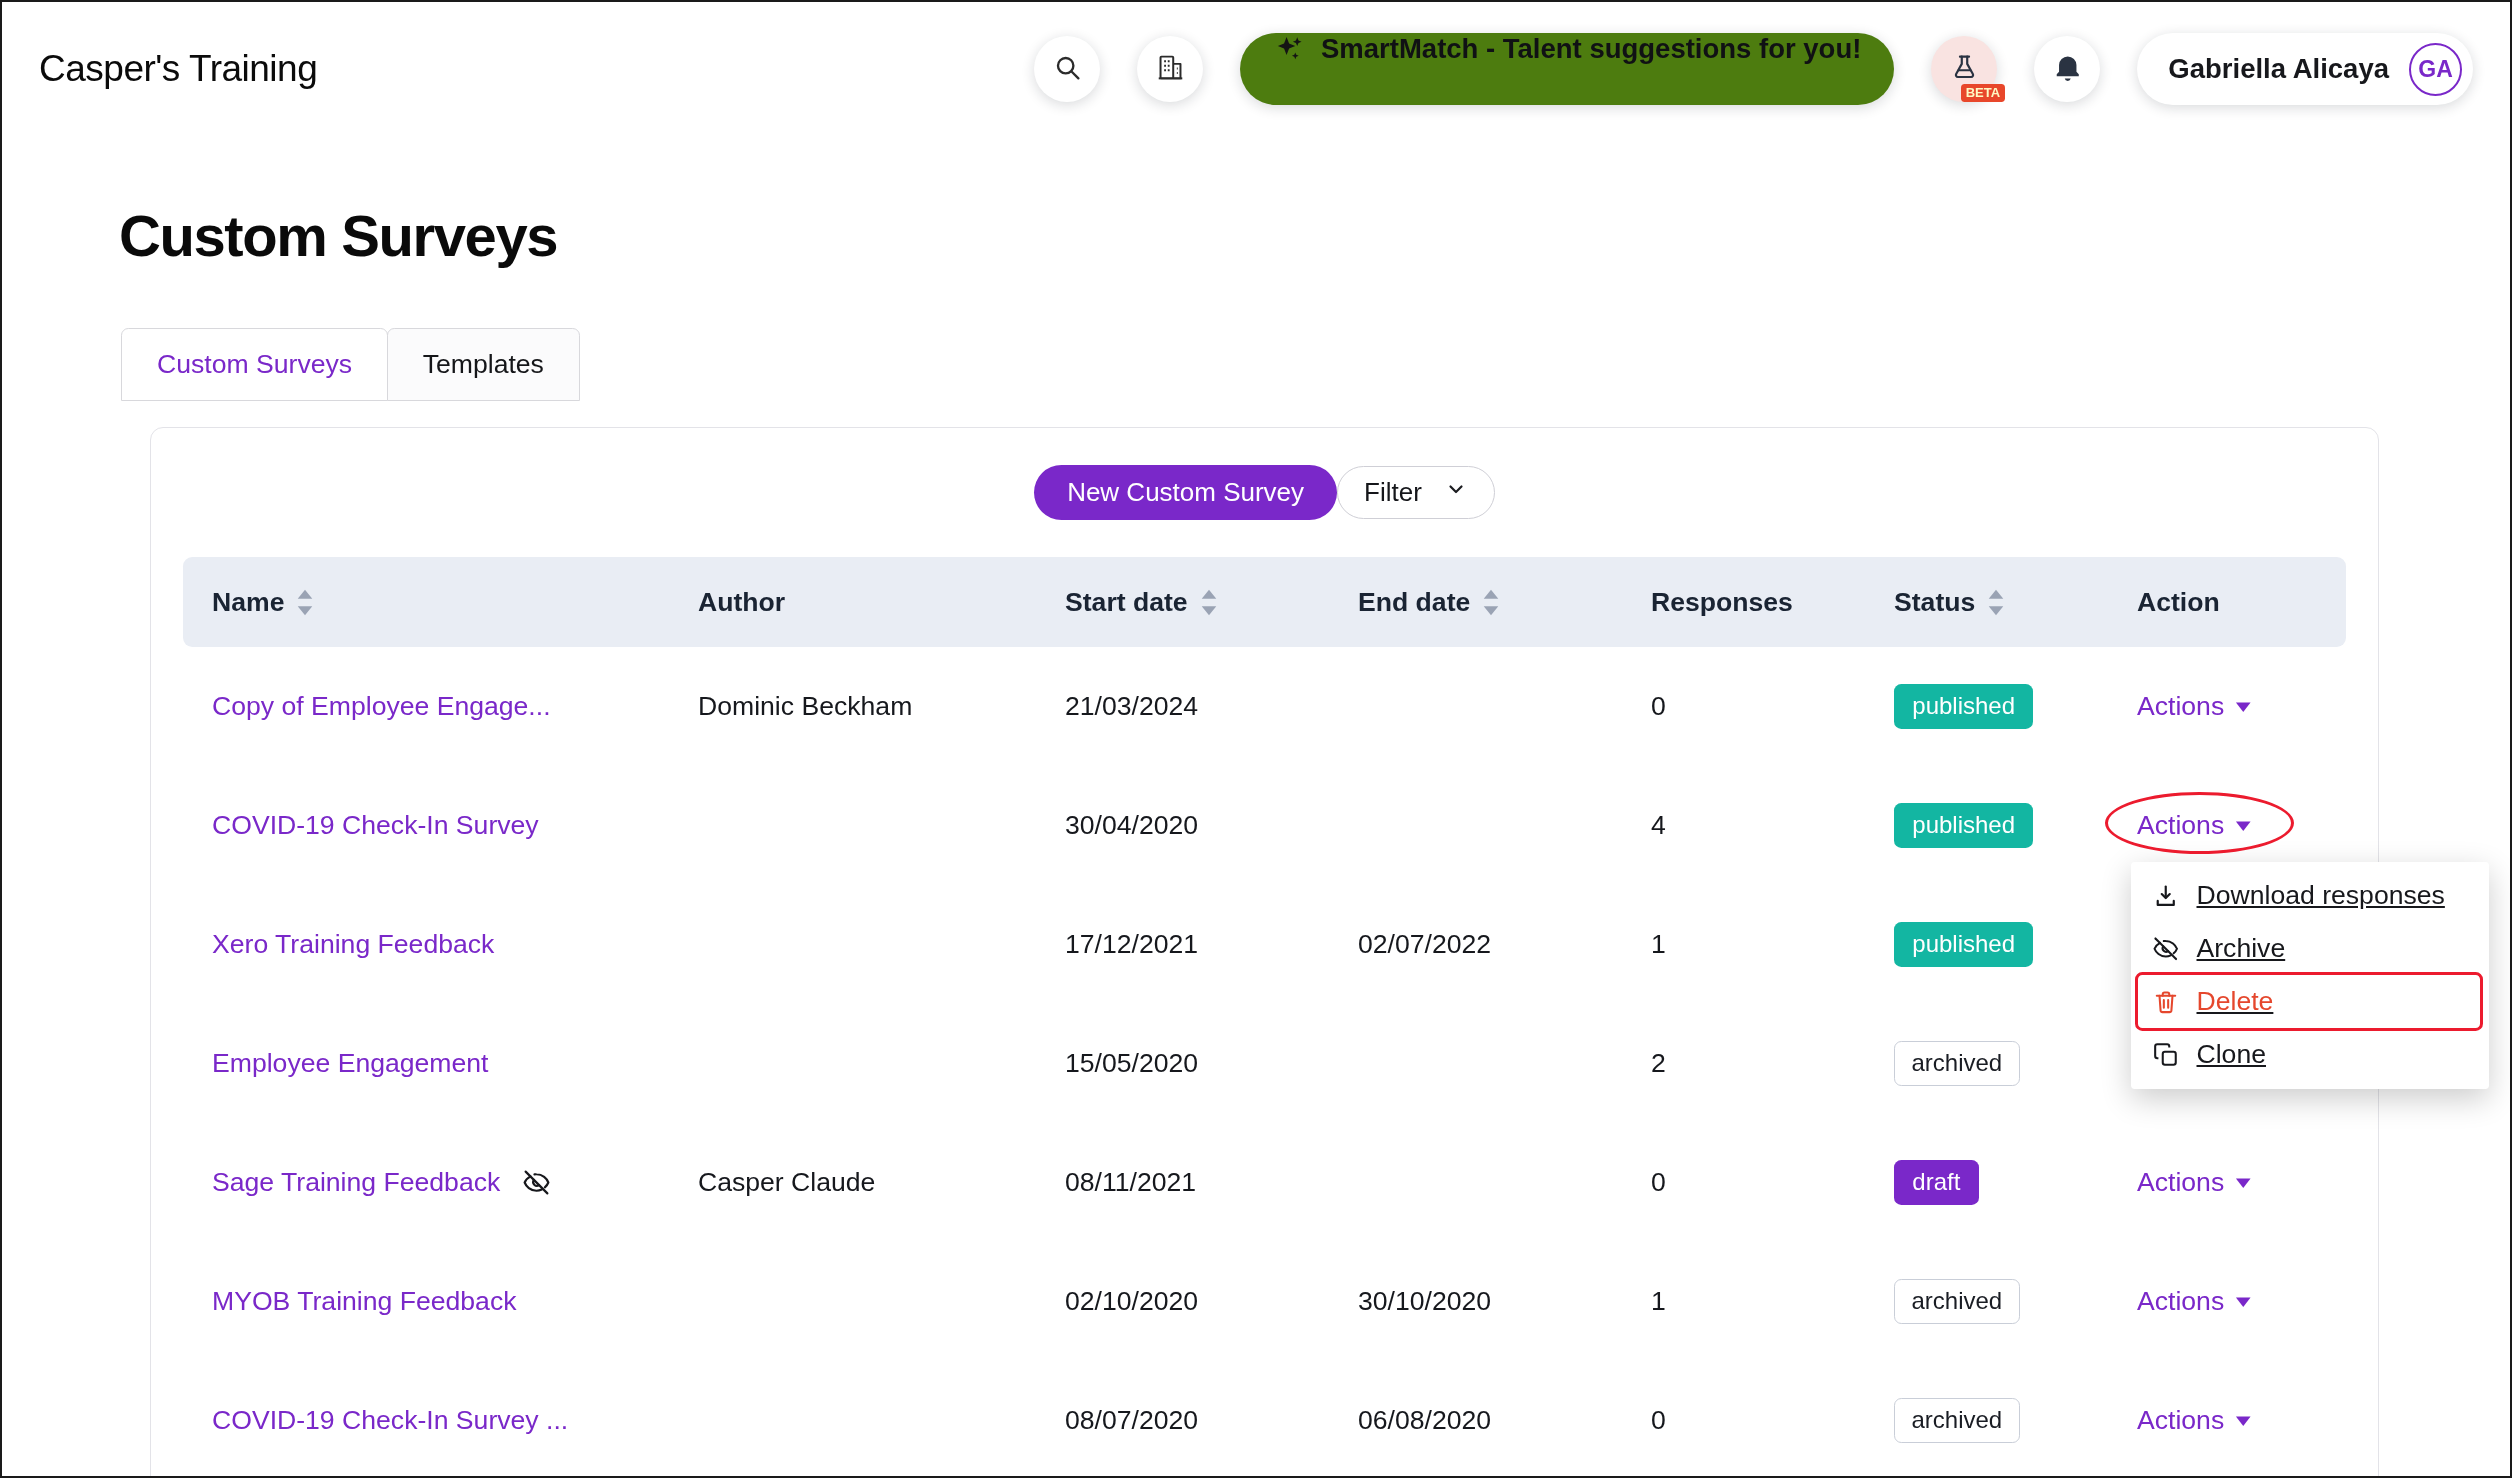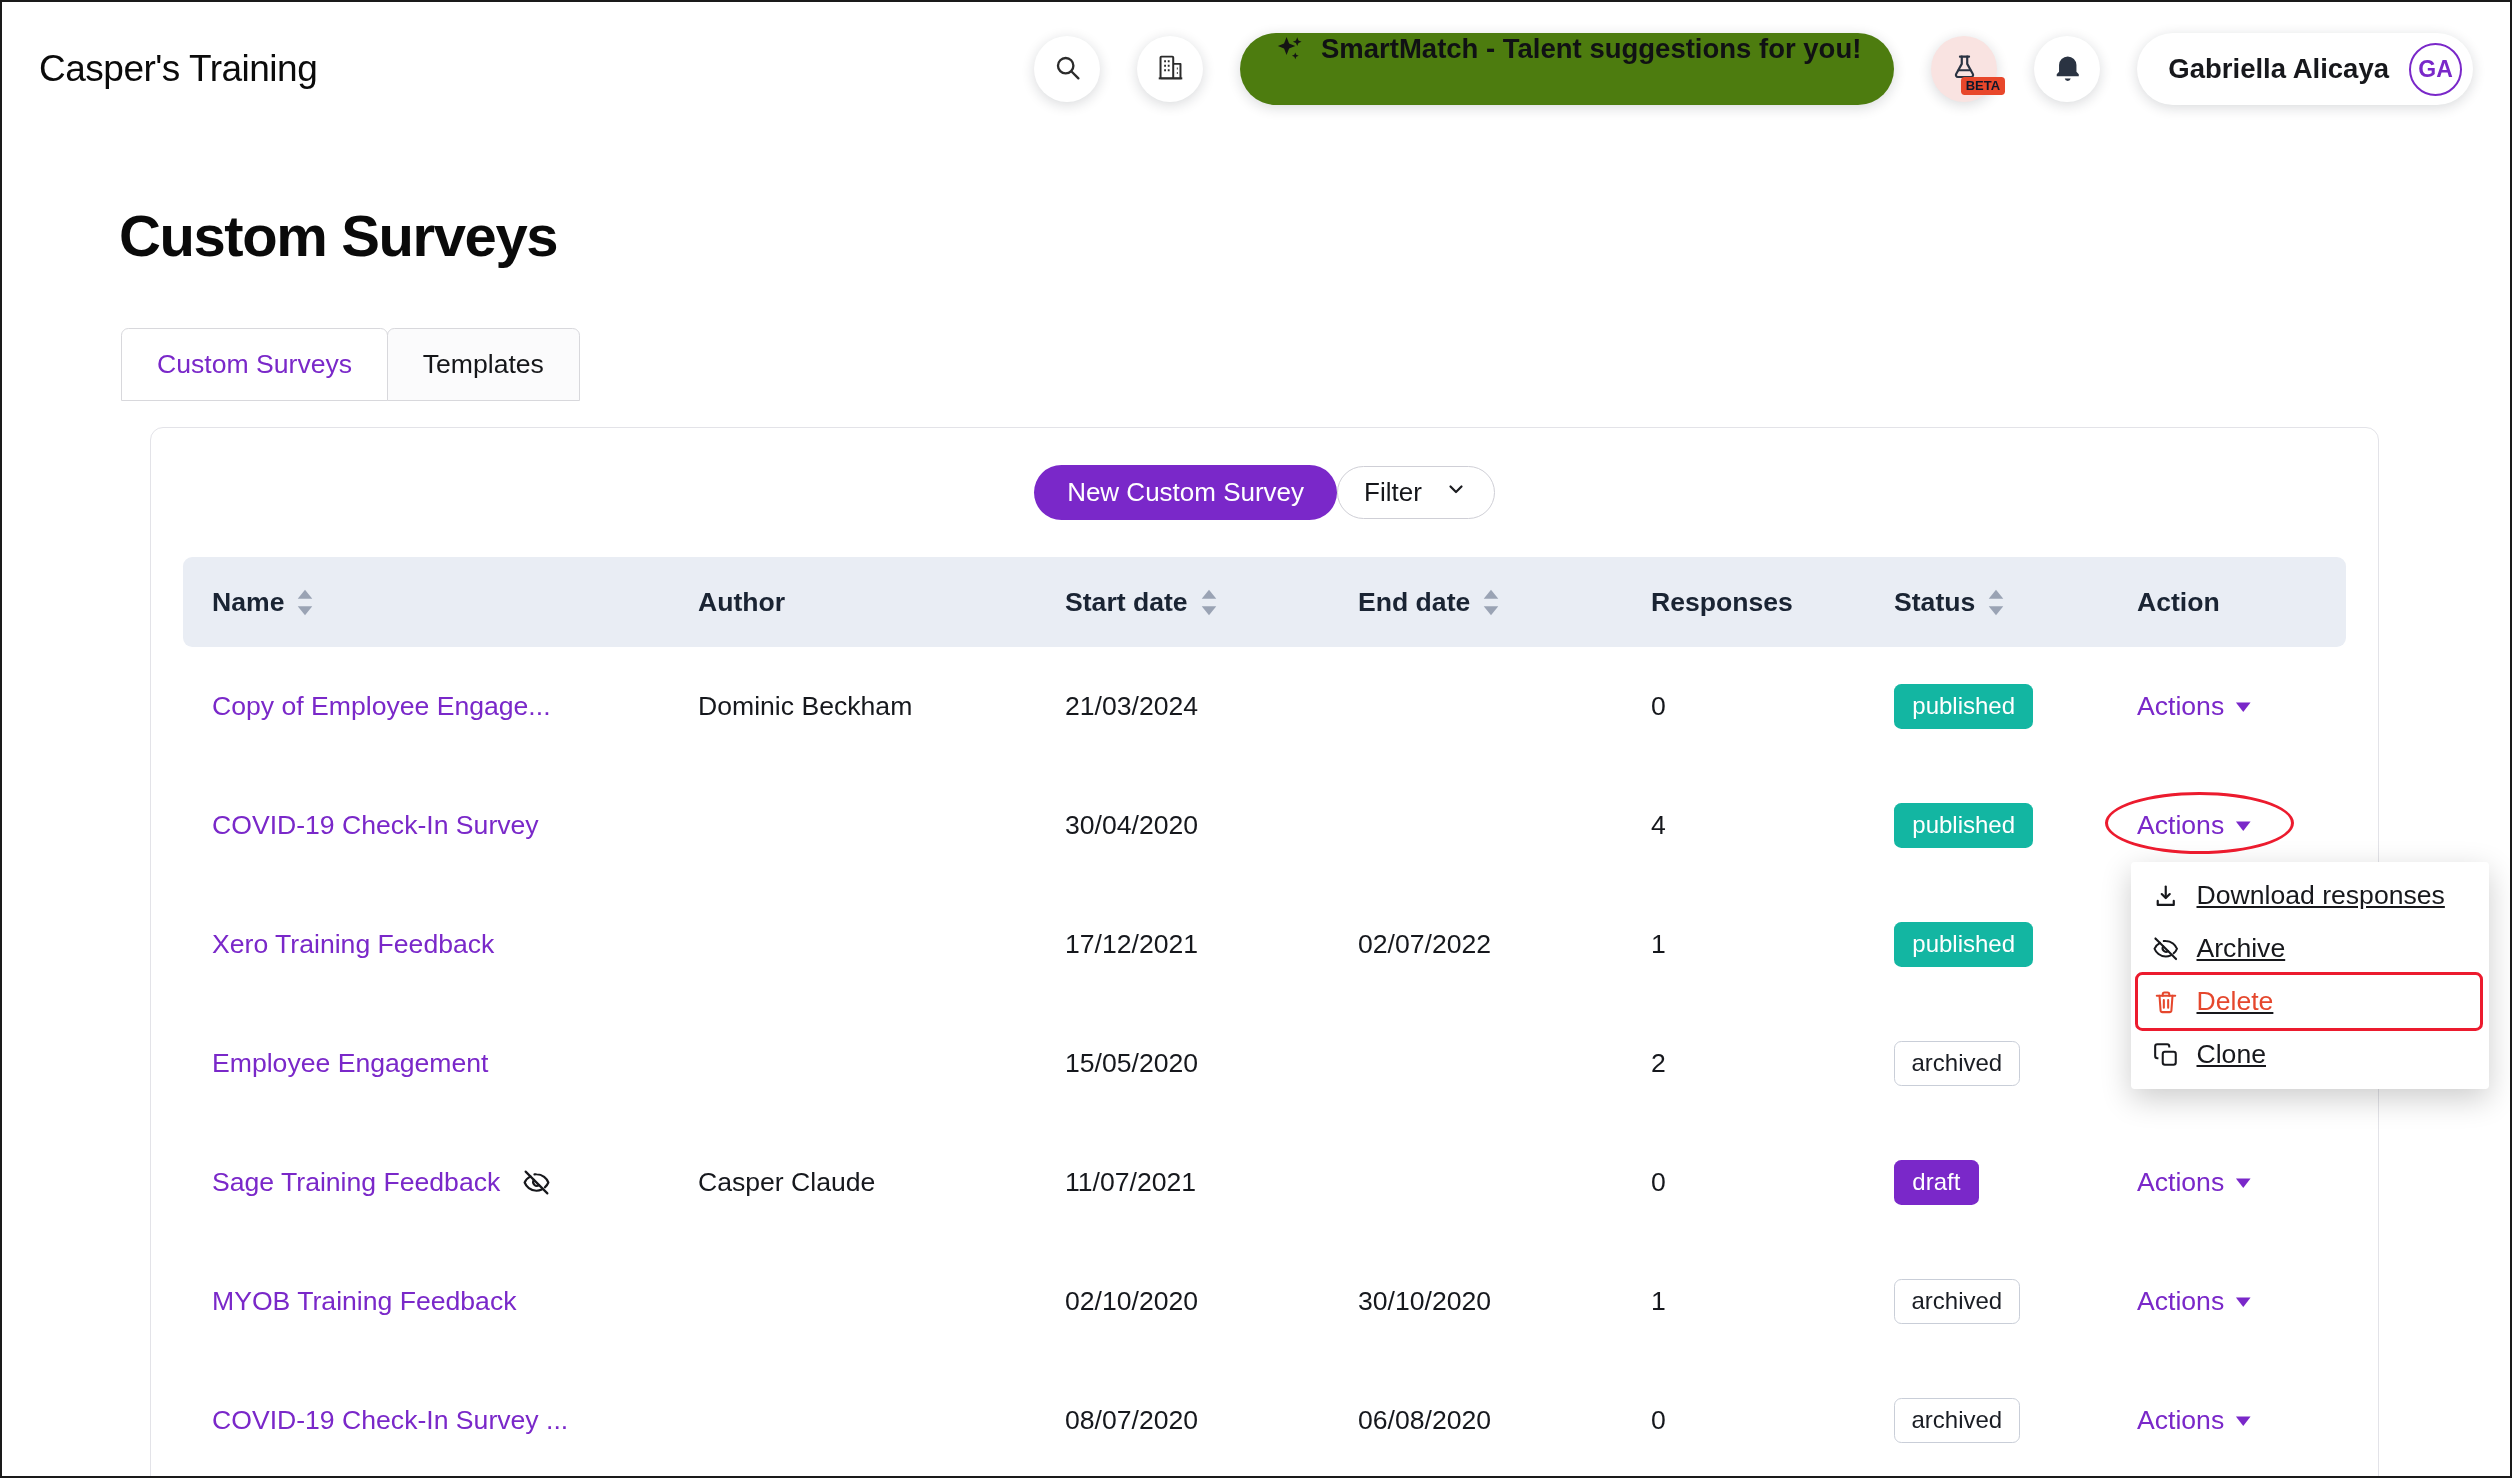--- a/index.html
+++ b/index.html
@@ -21,22 +21,22 @@
   }
   .brand { font-size:37px; font-weight:normal; letter-spacing:-0.5px; color:#0b0b0b; }
   .topbar-right { display:flex; align-items:center; gap:37px; }
   .circle-btn {
     width:66px; height:66px; border-radius:50%; background:#fff;
     display:flex; align-items:center; justify-content:center;
     box-shadow:0 2.8px 13px rgba(20,24,40,.16); cursor:pointer; position:relative; border:none;
   }
   .circle-btn.labs { background:#f9e3e1; }
   .beta-tag {
-    position:absolute; bottom:7px; right:-7.3px;
-    background:#e8472b; color:#0f172a; font-size:13px; font-weight:bold;
+    position:absolute; bottom:0px; right:-7.3px;
+    background:#e8472b; color:#fef9c3; font-size:13px; font-weight:bold;
     padding:1.8px 4.6px; border-radius:3.7px; line-height:1.1;
   }
   .pill-btn {
     height:72px; border-radius:37px; background:#4d7c0f; border:none;
     box-shadow:0 2.8px 13px rgba(20,24,40,.16);
     display:flex; align-items:flex-start; gap:16.5px; padding:0 33px;
     font-family:"Liberation Sans", sans-serif;
     font-size:27.5px; font-weight:bold; color:#101114; cursor:pointer;
   }
   .user-chip {
@@ -376,21 +376,21 @@
         <span class="eye">
           <svg width="29" height="29" viewBox="0 0 24 24" fill="none" stroke="#17181c" stroke-width="1.8" stroke-linecap="round" stroke-linejoin="round">
                   <path d="M3 3l18 18"></path>
                   <path d="M10.3 5.3A10.4 10.4 0 0 1 12 5.2c5 0 8.6 3.6 9.8 6.8-.5 1.3-1.5 2.8-2.9 4M7 6.9C4.5 8.3 2.8 10.4 2.2 12c1.2 3.2 4.8 6.8 9.8 6.8 1.6 0 3.1-.4 4.4-1"></path>
                   <path d="M9.9 9.9a3 3 0 0 0 4.2 4.2"></path>
                 </svg>
         </span>
       </span>
     </td>
     <td>Casper Claude</td>
-    <td>11/07/2021</td>
+    <td>08/11/2021</td>
     <td></td>
     <td>0</td>
     <td>
       <span class="badge badge--draft">draft</span>
     </td>
     <td>
       <a class="actions-link">
         <span>Actions</span>
         <svg width="16.5" height="12" viewBox="0 0 18 13">
                 <path d="M1 1.5h16L9 12Z" fill="#7a28c9"></path>

